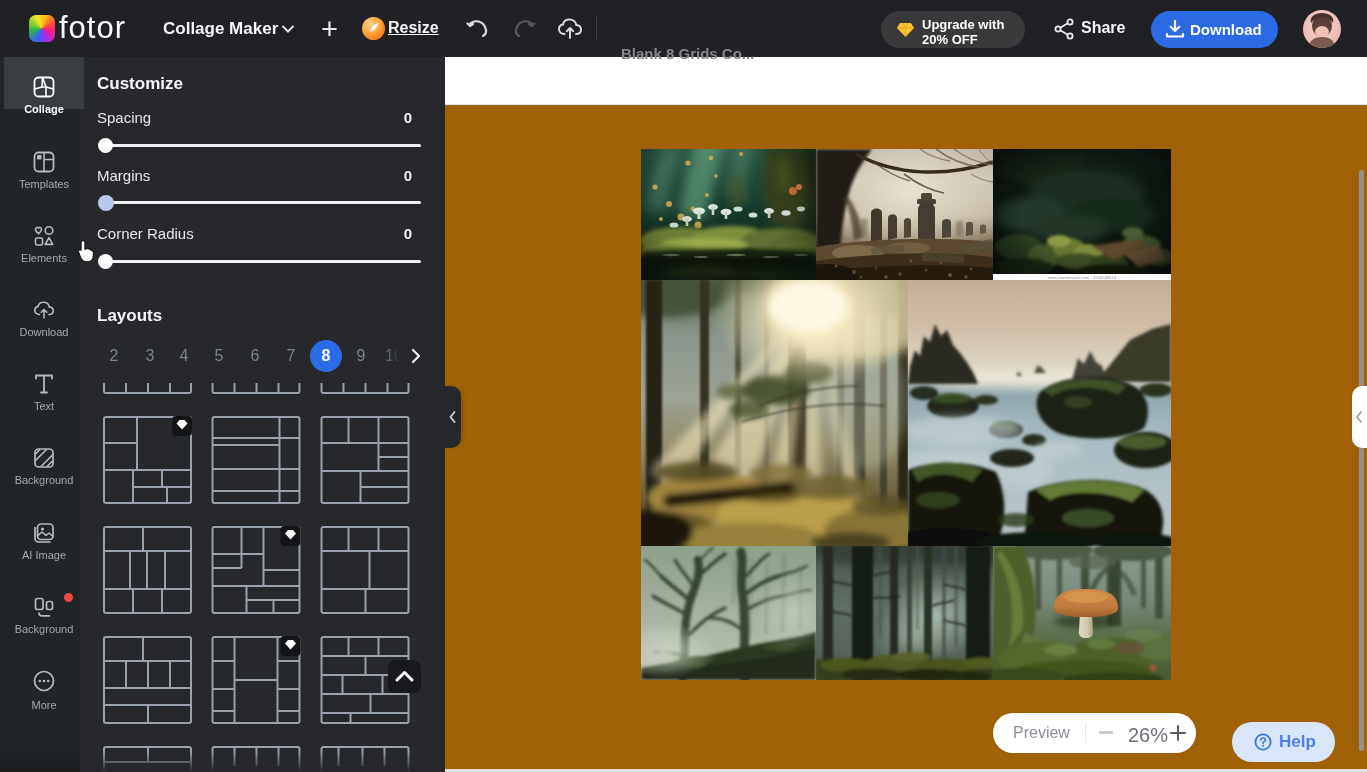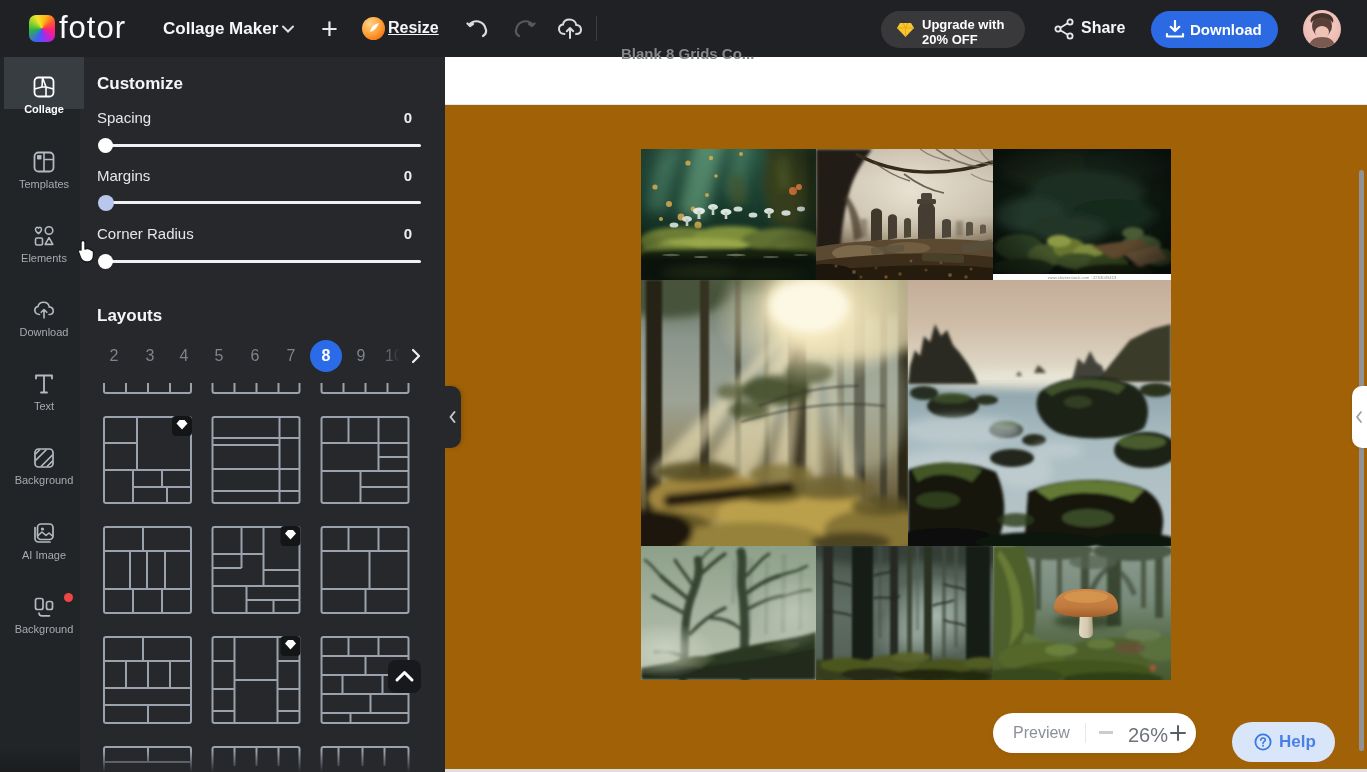--- a/index.html
+++ b/index.html
@@ -173,20 +173,29 @@
   </div>
   <div class="rail-item" style="top:520px">
     <svg width="22" height="22" viewBox="0 0 22 22">
         <rect x="2.5" y="2.5" width="7.5" height="11" rx="2" stroke="#b4bac0" stroke-width="1.7" fill="none"></rect>
         <rect x="13.5" y="5.5" width="6" height="8" rx="2" stroke="#b4bac0" stroke-width="1.7" fill="none"></rect>
         <path d="M6 17 C6 18.6 7.3 19.8 9 19.8 L16.5 19.8" stroke="#b4bac0" stroke-width="1.7" fill="none" stroke-linecap="round"></path>
       </svg>
     <div class="lbl">Background</div>
     <div class="abs" style="left:60px;top:16px;width:9px;height:9px;border-radius:50%;background:#ee4545"></div>
   </div>
+  <div class="rail-item" style="top:594px">
+    <svg width="24" height="24" viewBox="0 0 24 24" style="left:28px;top:18px">
+        <circle cx="12" cy="12" r="9.5" stroke="#b4bac0" stroke-width="1.7" fill="none"></circle>
+        <circle cx="7.8" cy="12" r="1.3" fill="#b4bac0"></circle>
+        <circle cx="12" cy="12" r="1.3" fill="#b4bac0"></circle>
+        <circle cx="16.2" cy="12" r="1.3" fill="#b4bac0"></circle>
+      </svg>
+    <div class="lbl" style="top:48px">More</div>
+  </div>
   <div class="abs" style="left:0;top:690px;width:80px;height:25px;background:linear-gradient(180deg,rgba(26,28,30,0),#1a1c1e)"></div>
 </div>
 <div id="panel">
   <div class="ptitle" style="top:17px">Customize</div>
   <div class="plabel" style="top:52px">Spacing</div>
     <div class="pval" style="top:52px">0</div>
   <div class="track" style="top:87px"></div>
   <div class="thumbdot" style="left:18px;top:81px"></div>
   <div class="plabel" style="top:110px">Margins</div>
     <div class="pval" style="top:110px">0</div>

